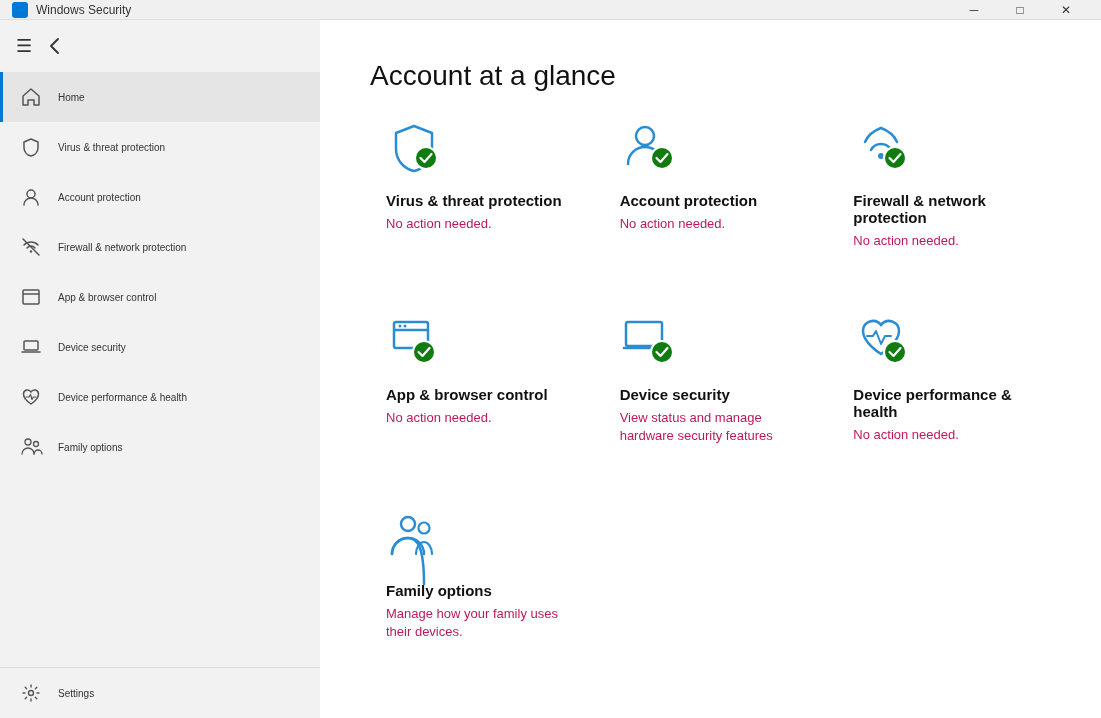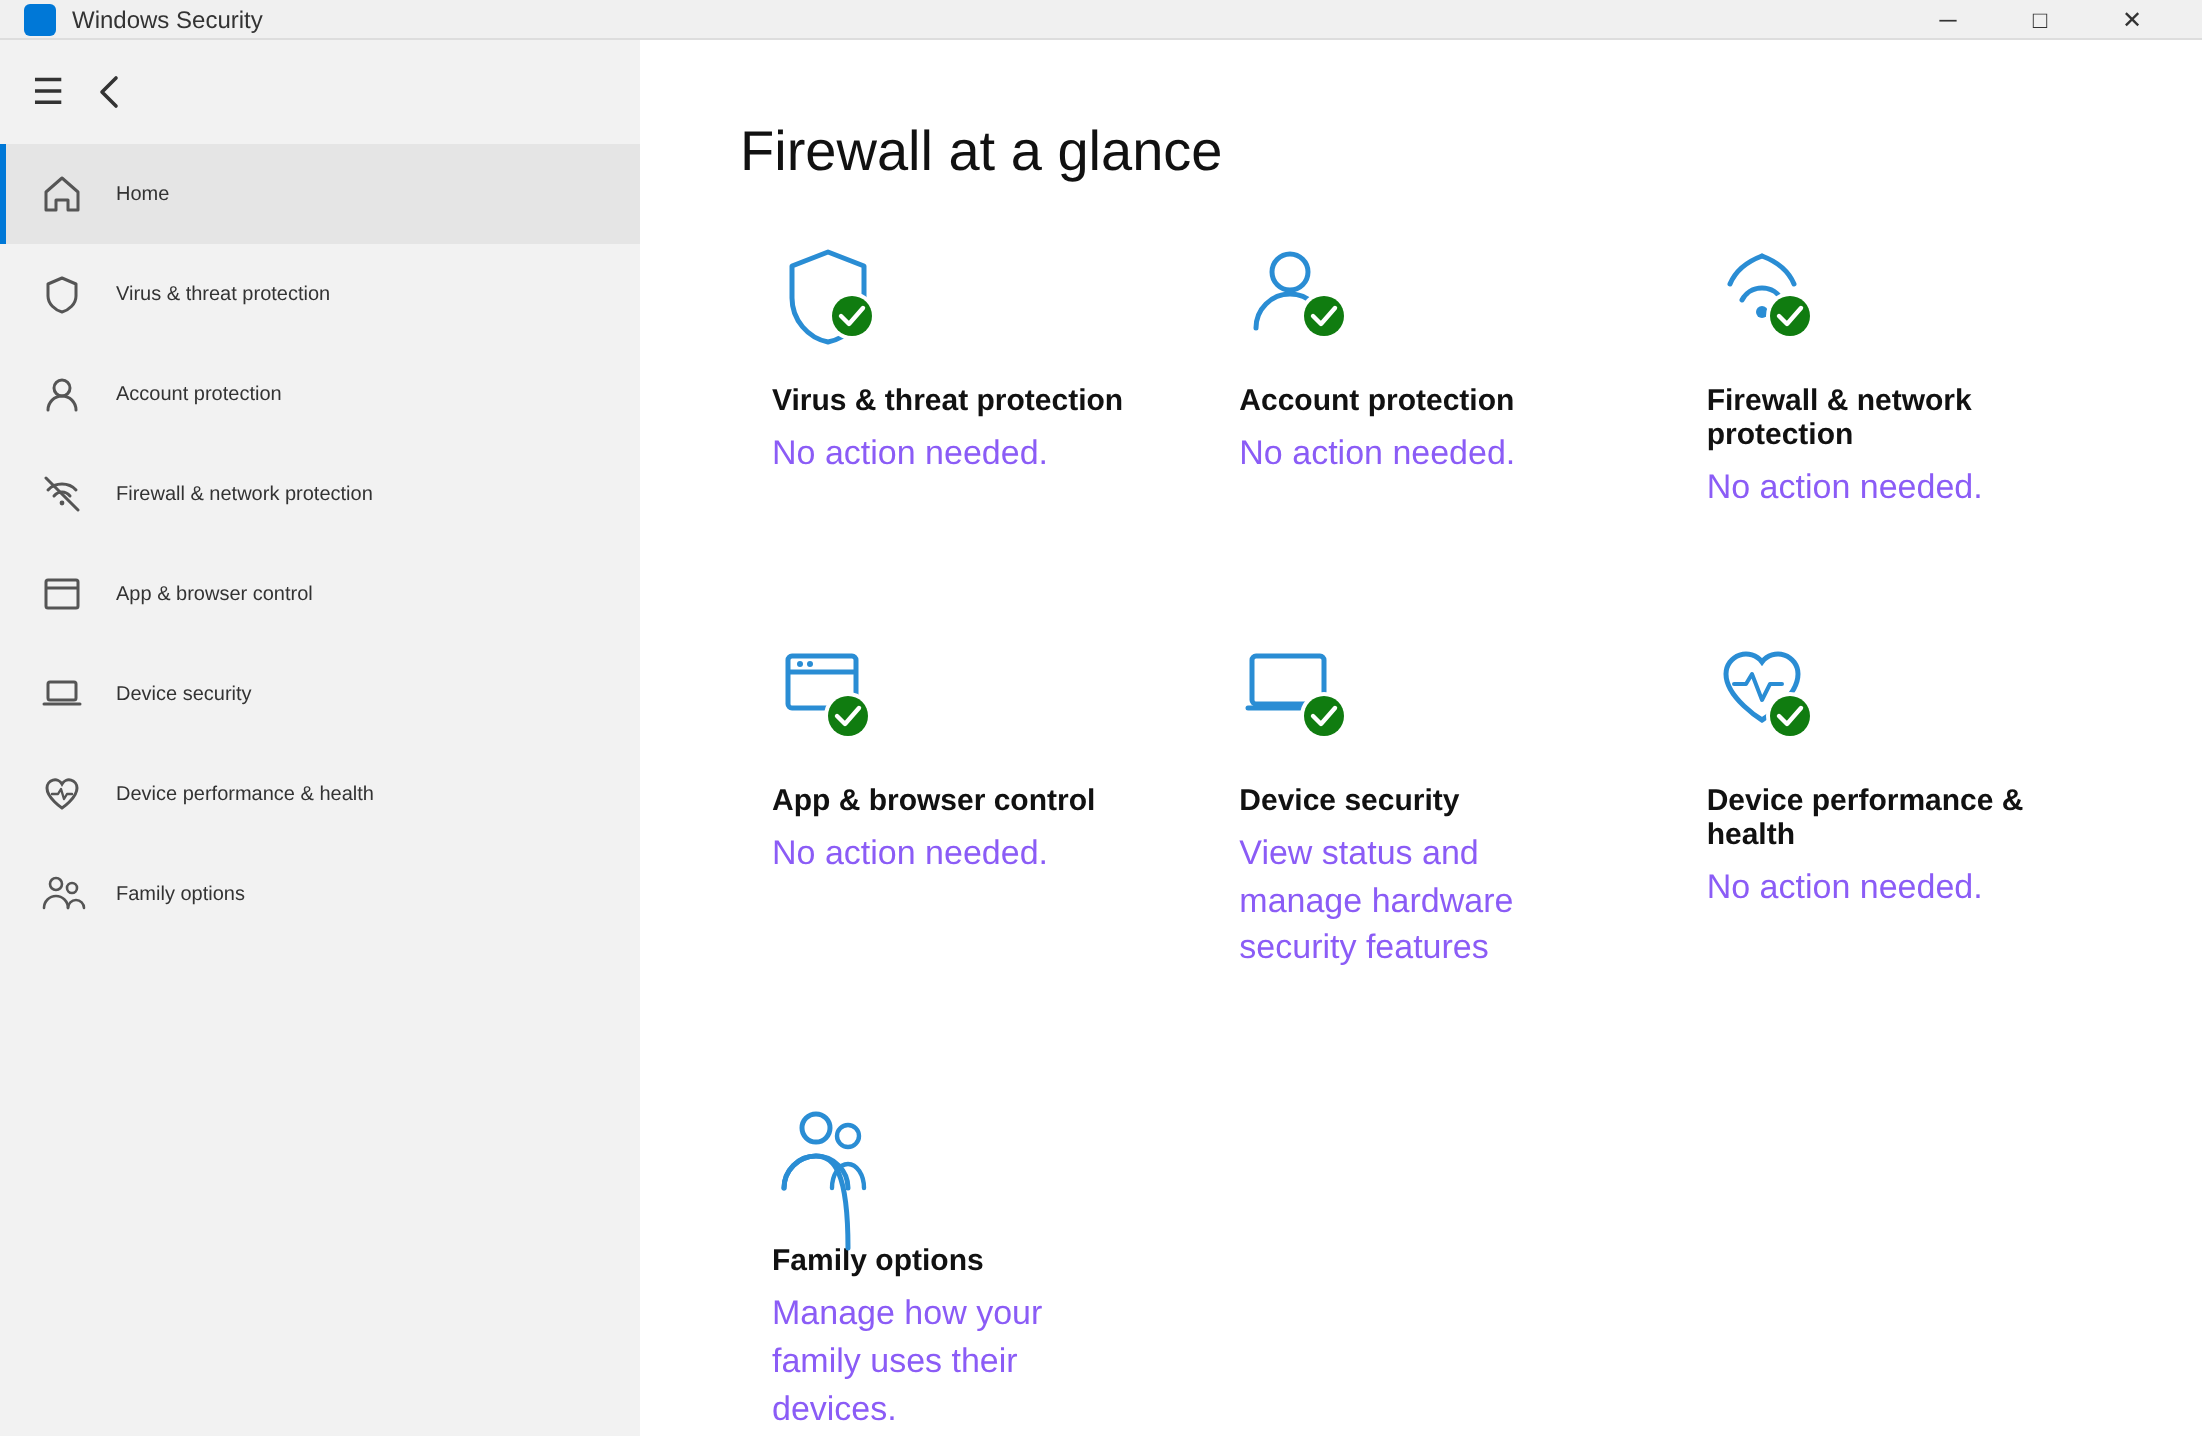--- a/index.html
+++ b/index.html
@@ -145,22 +145,22 @@
       margin-bottom: 8px;
       position: relative;
       flex-shrink: 0;
     }
     .card-title {
       font-size: 15px;
       font-weight: 600;
       color: #111;
     }
     .card-desc {
-      font-size: 17px;
-      color: #8b5cf6;
+      font-size: 13px;
+      color: #be185d;
       line-height: 1.4;
     }
 
     
     svg { overflow: visible; }
   </style>
 </head>
 <body>
 
 <div class="titlebar">
@@ -261,24 +261,35 @@
             <circle cx="8" cy="6" r="3" stroke="#555" stroke-width="1.3"></circle>
             <path d="M2 18c0-3.3 2.7-6 6-6s6 2.7 6 6" stroke="#555" stroke-width="1.3" stroke-linecap="round"></path>
             <circle cx="16" cy="8" r="2.5" stroke="#555" stroke-width="1.3"></circle>
             <path d="M14 18c0-2.2 1.8-4 4-4s4 1.8 4 4" stroke="#555" stroke-width="1.3" stroke-linecap="round"></path>
           </svg>
         </div>
         <span class="nav-label">Family options</span>
       </div>
     </nav>
 
+    <div class="sidebar-bottom">
+      <div class="nav-item">
+        <div class="nav-icon">
+          <svg width="20" height="20" viewBox="0 0 20 20" fill="none">
+            <circle cx="10" cy="10" r="2.5" stroke="#555" stroke-width="1.4"></circle>
+            <path d="M10 2v2M10 16v2M2 10h2M16 10h2M4.22 4.22l1.42 1.42M14.36 14.36l1.42 1.42M4.22 15.78l1.42-1.42M14.36 5.64l1.42-1.42" stroke="#555" stroke-width="1.4" stroke-linecap="round"></path>
+          </svg>
+        </div>
+        <span class="nav-label">Settings</span>
+      </div>
+    </div>
   </div>
 
   <div class="content">
-    <h1 class="content-title">Firewall at a glance</h1>
+    <h1 class="content-title">Account at a glance</h1>
 
     <div class="cards-grid">
 
       <div class="card">
         <div class="card-icon">
           <svg width="56" height="56" viewBox="0 0 56 56" fill="none">
             <path d="M28 8L10 15v16c0 11 8 20 18 22 10-2 18-11 18-22V15z" stroke="#2a8dd4" stroke-width="2.5" fill="none" stroke-linejoin="round"></path>
             <circle cx="40" cy="40" r="11" fill="white" stroke="white" stroke-width="2"></circle>
             <circle cx="40" cy="40" r="10" fill="#107c10"></circle>
             <path d="M34.5 40l4 4 7-8" stroke="white" stroke-width="2.2" stroke-linecap="round" stroke-linejoin="round" fill="none"></path>

